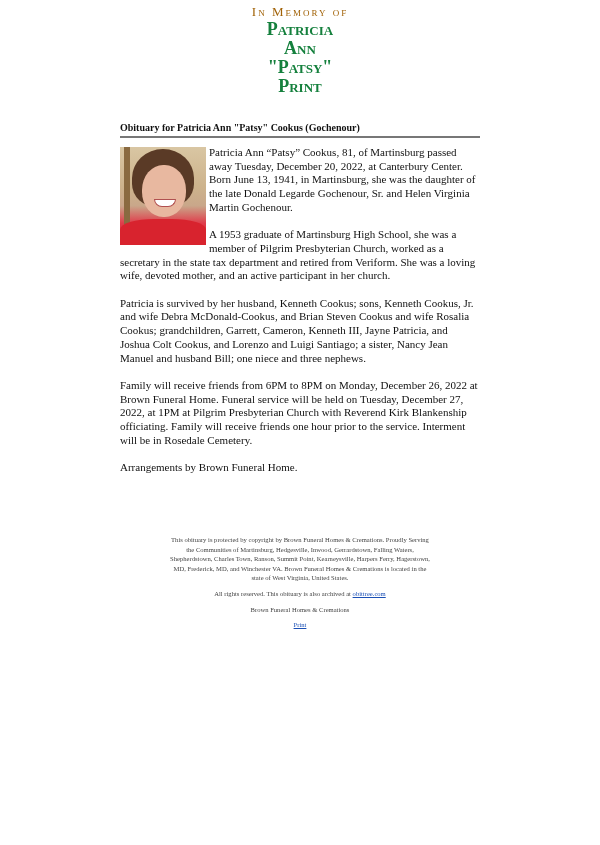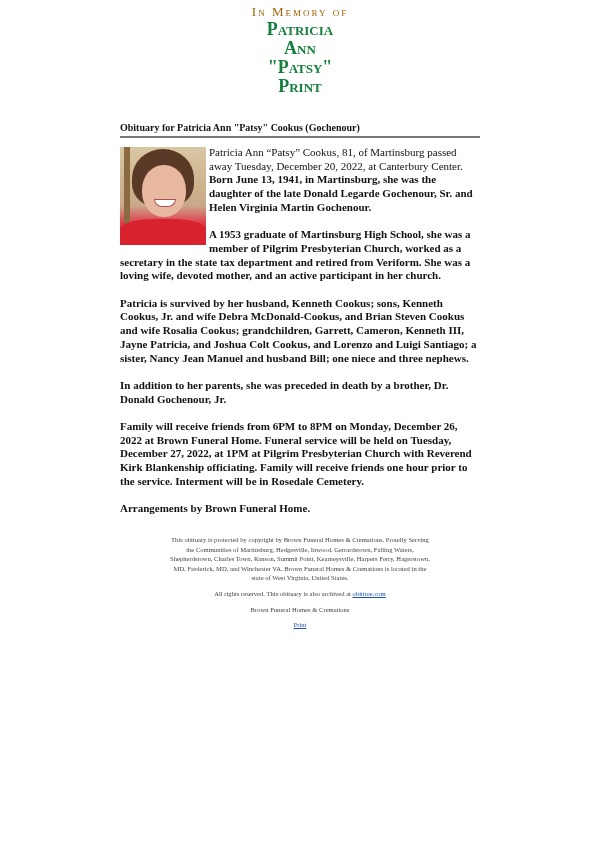--- a/index.html
+++ b/index.html
@@ -10,21 +10,21 @@
   .content { position:absolute; left:120px; top:122px; width:360px; }
   .obit-title { font-weight:bold; font-size:10px; line-height:12px; padding-bottom:2px; border-bottom:2px solid #777; margin:0; }
   .body { margin-top:8px; font-size:11px; line-height:13.7px; }
   .photo { float:left; width:86px; height:98px; margin:1px 3px 0 0; position:relative; overflow:hidden;
            background:linear-gradient(180deg,#d9c6a3 0%,#cdb38c 40%,#c9a78a 60%,#e03b4a 78%,#d8262f 100%); }
   .photo .hair { position:absolute; left:12px; top:2px; width:62px; height:58px; border-radius:50% 50% 40% 40%; background:#5a3a26; }
   .photo .face { position:absolute; left:22px; top:18px; width:44px; height:52px; border-radius:48%; background:#e8b8a0; }
   .photo .mouth { position:absolute; left:34px; top:52px; width:20px; height:6px; border-radius:0 0 10px 10px; background:#fff; border:1px solid #b05050; }
   .photo .shirt { position:absolute; left:0; top:72px; width:86px; height:26px; background:#d8232e; border-radius:40% 40% 0 0; }
   .photo .post { position:absolute; left:4px; top:0; width:6px; height:90px; background:#8a6a40; }
-  .para { margin:0 0 13.7px 0;font-weight:bold; }
+  .para { margin:0 0 13.7px 0; }
   .para:last-child { margin-bottom:4px; }
   .footer { position:absolute; left:170px; top:535px; width:260px; text-align:center; font-size:6.6px; line-height:9.6px; color:#444; }
   .footer p { margin:0 0 6px 0; }
   .footer a { color:#1a4fb5; text-decoration:underline; }
 </style>
 </head>
 <body>
 
 <div class="header">
   <div class="in-memory">In Memory of</div>
@@ -41,21 +41,20 @@
       <div class="post"></div>
       <div class="hair"></div>
       <div class="face"></div>
       <div class="mouth"></div>
       <div class="shirt"></div>
     </div>
     <div>Patricia Ann “Patsy” Cookus, 81, of Martinsburg passed away Tuesday, December 20, 2022, at Canterbury Center.</div>
     <p class="para">Born June 13, 1941, in Martinsburg, she was the daughter of the late Donald Legarde Gochenour, Sr. and Helen Virginia Martin Gochenour.</p>
     <p class="para">A 1953 graduate of Martinsburg High School, she was a member of Pilgrim Presbyterian Church, worked as a secretary in the state tax department and retired from Veriform. She was a loving wife, devoted mother, and an active participant in her church.</p>
     <p class="para">Patricia is survived by her husband, Kenneth Cookus; sons, Kenneth Cookus, Jr. and wife Debra McDonald-Cookus, and Brian Steven Cookus and wife Rosalia Cookus; grandchildren, Garrett, Cameron, Kenneth III, Jayne Patricia, and Joshua Colt Cookus, and Lorenzo and Luigi Santiago; a sister, Nancy Jean Manuel and husband Bill; one niece and three nephews.</p>
-    <p class="para">In addition to her parents, she was preceded in death by a brother, Dr. Donald Gochenour, Jr.</p>
     <p class="para">Family will receive friends from 6PM to 8PM on Monday, December 26, 2022 at Brown Funeral Home. Funeral service will be held on Tuesday, December 27, 2022, at 1PM at Pilgrim Presbyterian Church with Reverend Kirk Blankenship officiating. Family will receive friends one hour prior to the service. Interment will be in Rosedale Cemetery.</p>
     <p class="para">Arrangements by Brown Funeral Home.</p>
   </div>
 </div>
 
 <div class="footer">
   <p>This obituary is protected by copyright by Brown Funeral Homes &amp; Cremations. Proudly Serving the Communities of Martinsburg, Hedgesville, Inwood, Gerrardstown, Falling Waters, Shepherdstown, Charles Town, Ranson, Summit Point, Kearneysville, Harpers Ferry, Hagerstown, MD, Frederick, MD, and Winchester VA. Brown Funeral Homes &amp; Cremations is located in the state of West Virginia, United States.</p>
   <p><span>All rights reserved. This obituary is also archived at </span><a href="#">obittree.com</a></p>
   <p>Brown Funeral Homes &amp; Cremations</p>
   <p><a href="#">Print</a></p>

